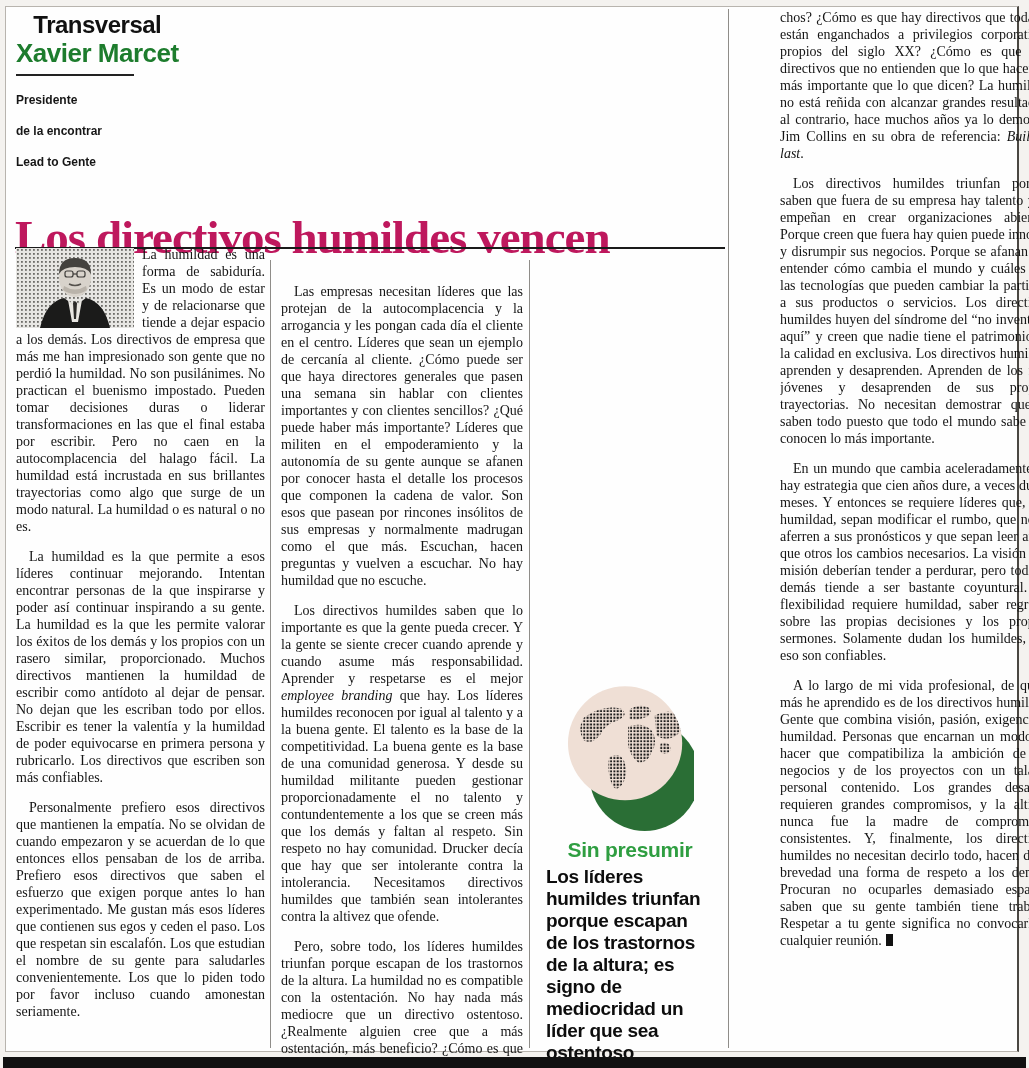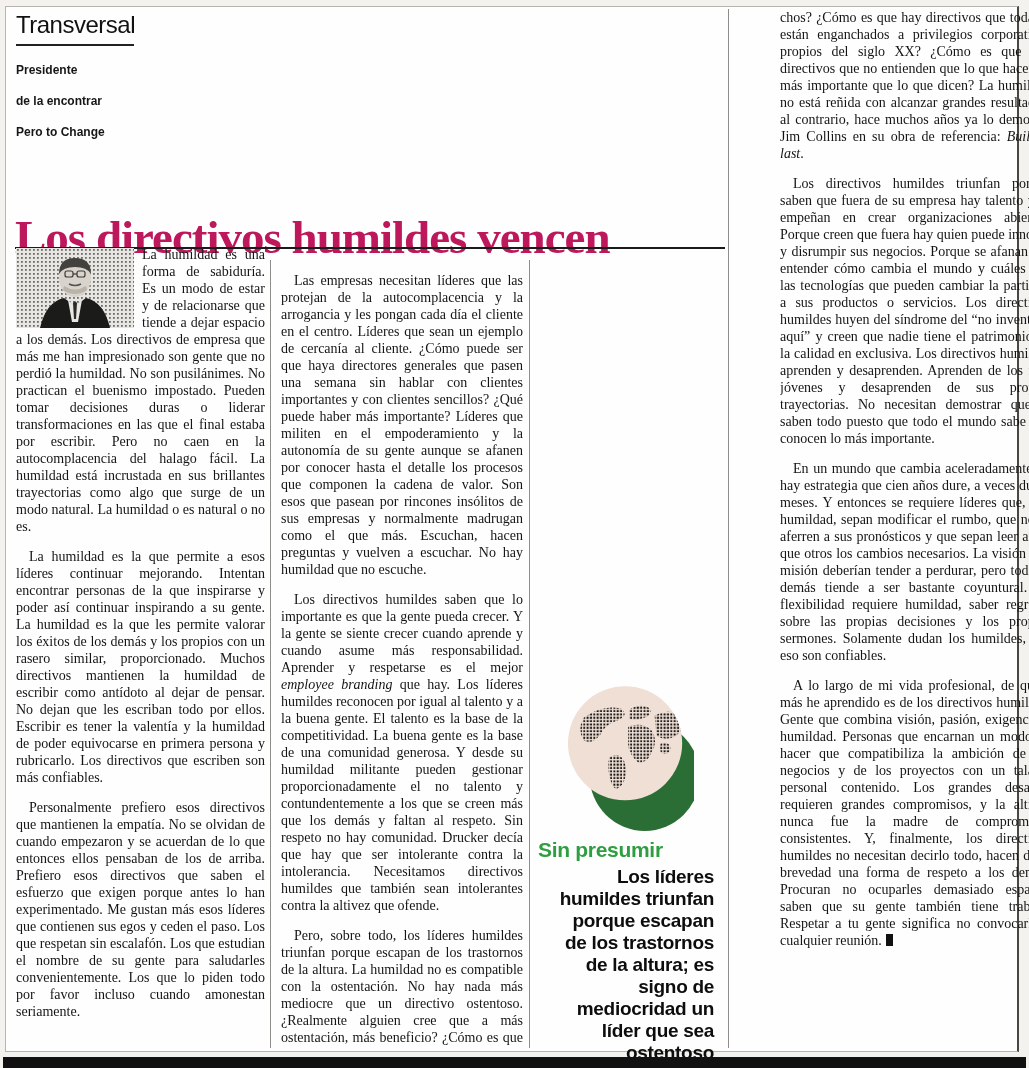--- a/index.html
+++ b/index.html
@@ -14,74 +14,75 @@
     position:absolute;left:5px;top:6px;width:1011px;height:1044px;
     background:#fefefe;
     border:1px solid #b8b4ae;
     border-right:2px solid #4a4742;
   }
   .bottom-bar{
     position:absolute;left:3px;right:3px;bottom:0;height:11px;background:#111;
   }
   
   .kicker-block{position:absolute;left:16px;top:12px;font-family:"Liberation Sans",sans-serif;}
-  .kicker-section{font-size:24px;font-weight:400;letter-spacing:-0.5px;color:#111;line-height:26px;text-align:center;}
+  .kicker-section{font-size:24px;font-weight:700;letter-spacing:-0.5px;color:#111;line-height:26px;text-align:center;}
   .kicker-author{font-size:26px;font-weight:700;letter-spacing:-0.5px;line-height:30px;}
   .kicker-rule{width:118px;height:2px;background:#222;margin-top:6px;}
   .kicker-role{margin-top:6px;font-size:12px;font-weight:700;line-height:14px;color:#161616;}
   .kicker-role span{display:block;margin-top:17px;}
   
   .headline{
     position:absolute;left:15px;top:180px;width:712px;
     font-size:47px;font-weight:700;letter-spacing:-1px;line-height:52px;color:#be185d;
   }
   .headline-rule{position:absolute;left:15px;top:247px;width:710px;height:2px;background:#1a1a1a;}
   
   .vdiv{position:absolute;width:1px;background:#8f8d89;}
   .vdiv-a{left:270px;top:260px;height:788px;}
   .vdiv-b{left:529px;top:260px;height:788px;}
   .vdiv-c{left:728px;top:9px;height:1039px;}
   
   .col{position:absolute;overflow:hidden;text-align:justify;}
   .col1{left:16px;top:246px;width:249px;height:790px;}
-  .col2{left:281px;top:259px;width:242px;height:790px;}
+  .col2{left:281px;top:270px;width:242px;height:790px;}
   .col3{left:538px;top:259px;width:184px;height:790px;overflow:visible;}
   .col4{left:780px;top:9px;width:271px;height:1040px;}
   .body-p{margin:0;font-size:14px;line-height:17px;}
   .body-p.indent{text-indent:13px;margin-top:13px;}
   .body-p i{font-style:italic;}
   
   .photo{
     float:left;width:118px;height:80px;margin:2px 8px 2px 0;
   }
   
   .globe-wrap{margin:427px auto 4px auto;width:128px;height:148px;}
   .pq-kicker{
     font-family:"Liberation Sans",sans-serif;font-weight:700;font-size:21px;line-height:24px;
-    letter-spacing:-0.3px;
+    text-align:center;letter-spacing:-0.3px;
   }
   .pq-quote{
     margin:4px auto 0 auto;width:168px;
     font-family:"Liberation Sans",sans-serif;font-weight:700;font-size:19px;line-height:22px;
-    text-align:right;color:#0d0d0d;letter-spacing:-0.3px;
+    text-align:left;color:#0d0d0d;letter-spacing:-0.3px;
   }
   .end-mark{display:inline-block;width:7px;height:12px;background:#111;margin-left:4px;vertical-align:-1px;}
 </style>
 </head>
 <body>
 
 <div class="sheet"></div>
 
 <div class="kicker-block">
   <div class="kicker-section">Transversal</div>
+  <div class="kicker-author" style="color:#1d7c2d">Xavier Marcet</div>
   <div class="kicker-rule"></div>
   <div class="kicker-role">
     <span>Presidente</span>
     <span>de la encontrar</span>
-    <span>Pero to Change</span>
+    <span>Lead to Gente</span>
   </div>
 </div>
 
 <h1 class="headline">Los directivos humildes vencen</h1>
 <div class="headline-rule"></div>
 
 <div class="vdiv vdiv-a"></div>
 <div class="vdiv vdiv-b"></div>
 <div class="vdiv vdiv-c"></div>
 

